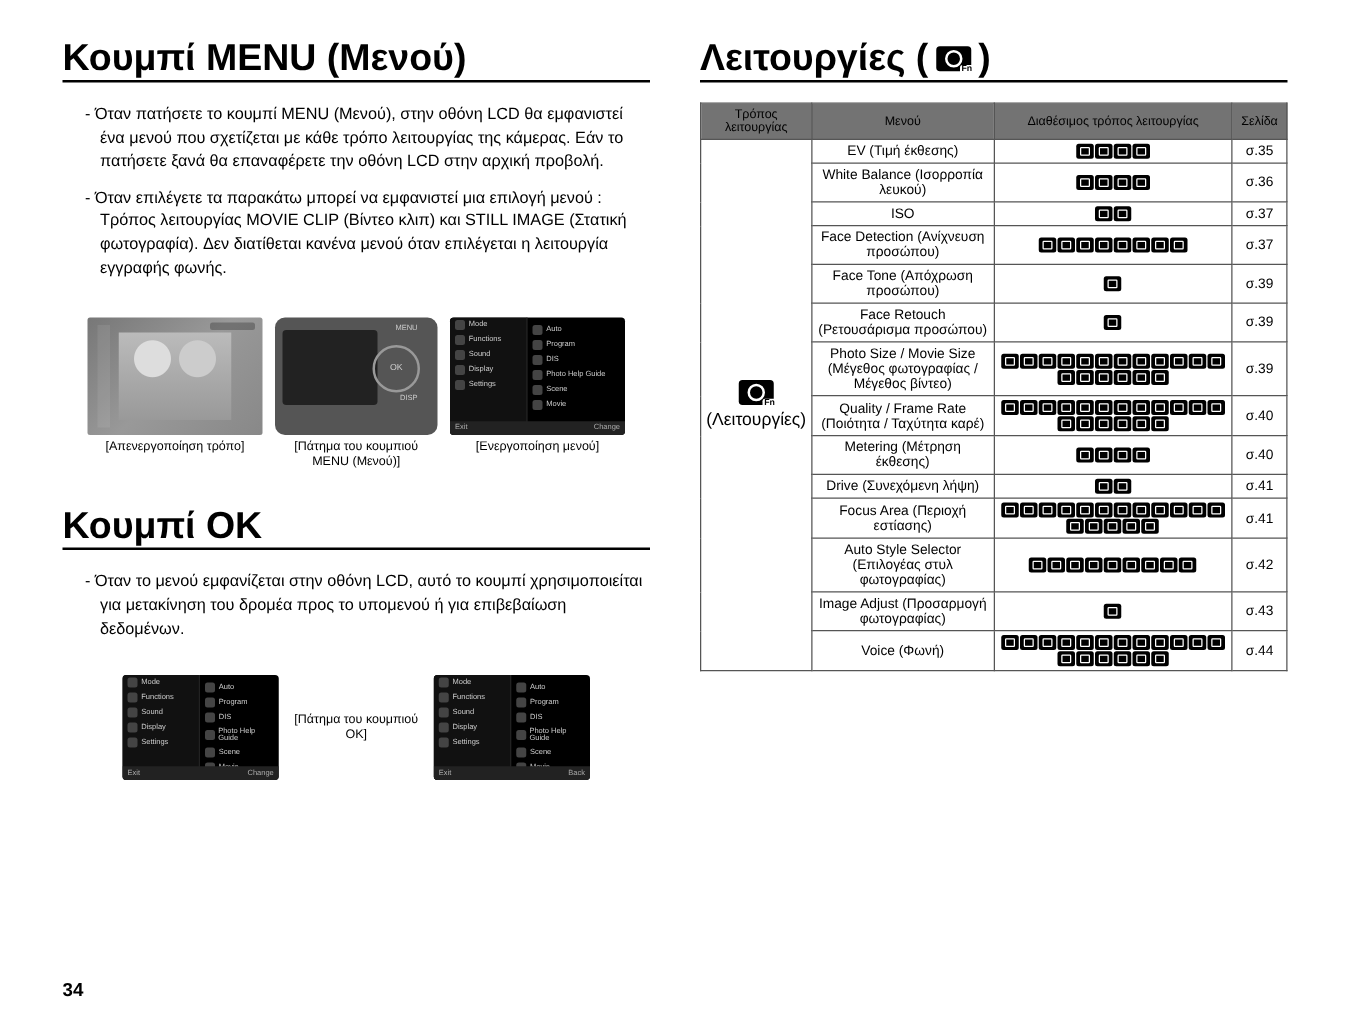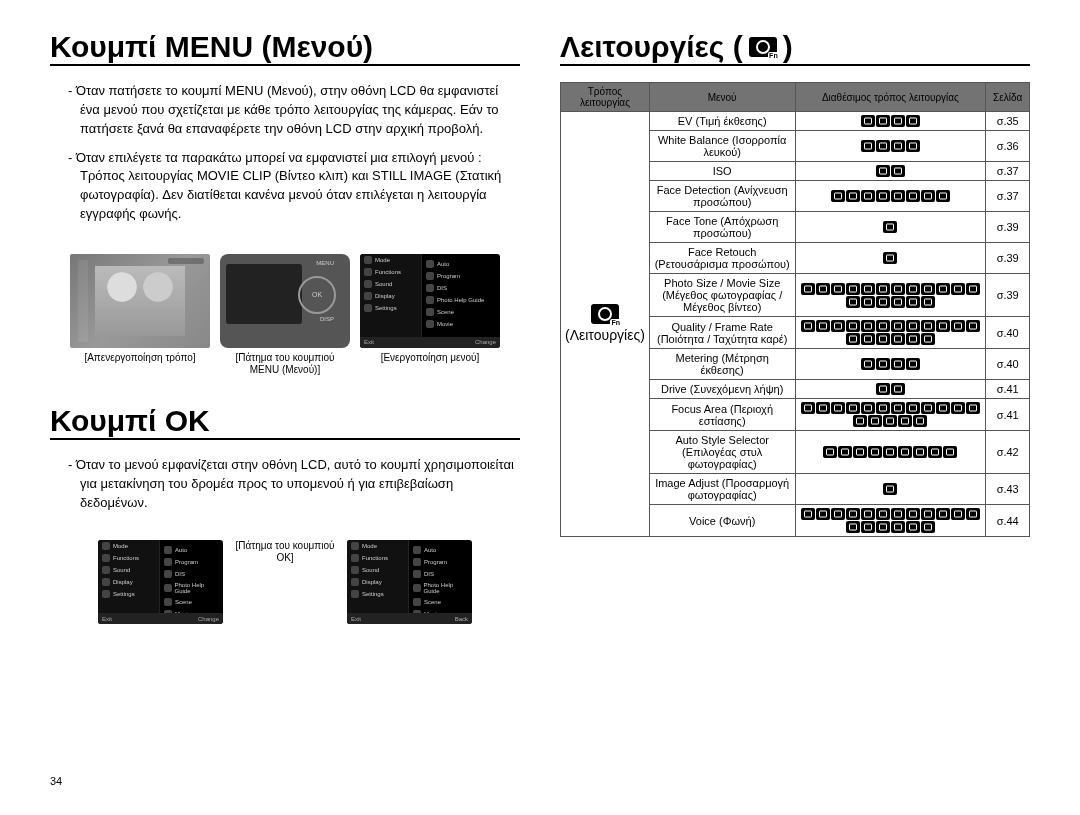--- a/index.html
+++ b/index.html
@@ -37,22 +37,22 @@
   table.funcs td.menu-col{width:150px}
   table.funcs td.modes-col{width:200px}
   table.funcs td.page-col{width:44px}
   table.funcs td.op-col{width:60px;background:#fff;font-size:14px;line-height:1.1}
   .modebadges{display:flex;gap:1px;flex-wrap:wrap;justify-content:center}
   .badge{width:14px;height:12px;background:#000;border-radius:2px;position:relative}
   .badge::after{content:"";position:absolute;left:50%;top:50%;width:6px;height:5px;border:1px solid #fff;border-radius:1px;transform:translate(-50%,-50%)}
   .camera-icon{width:28px;height:20px;background:#000;border-radius:3px;position:relative;display:inline-block}
   .camera-icon::before{content:"";position:absolute;left:50%;top:50%;transform:translate(-50%,-50%);width:10px;height:10px;border:2px solid #fff;border-radius:50%}
   .camera-icon::after{content:"Fn";position:absolute;right:-2px;bottom:-2px;font-size:7px;background:#fff;color:#000;border-radius:2px;padding:0 1px;font-weight:bold}
-  .pagenum{position:absolute;left:50px;bottom:28px;font-size:11px;font-weight:normal}
-  .ok-thumbs{display:flex;gap:12px;align-items:flex-start;justify-content:center;margin-top:18px}
+  .pagenum{position:absolute;left:50px;bottom:14px;font-size:15px;font-weight:bold}
+  .ok-thumbs{display:flex;gap:12px;align-items:center;justify-content:center;margin-top:18px}
 </style>
 </head>
 <body>
 
 <div class="page">
 
   <div class="col col-left">
     <h2>Κουμπί MENU (Μενού)</h2>
     <p class="body">- Όταν πατήσετε το κουμπί MENU (Μενού), στην οθόνη LCD θα εμφανιστεί ένα μενού που σχετίζεται με κάθε τρόπο λειτουργίας της κάμερας. Εάν το πατήσετε ξανά θα επαναφέρετε την οθόνη LCD στην αρχική προβολή.</p>
     <p class="body">- Όταν επιλέγετε τα παρακάτω μπορεί να εμφανιστεί μια επιλογή μενού : Τρόπος λειτουργίας MOVIE CLIP (Βίντεο κλιπ) και STILL IMAGE (Στατική φωτογραφία). Δεν διατίθεται κανένα μενού όταν επιλέγεται η λειτουργία εγγραφής φωνής.</p>

